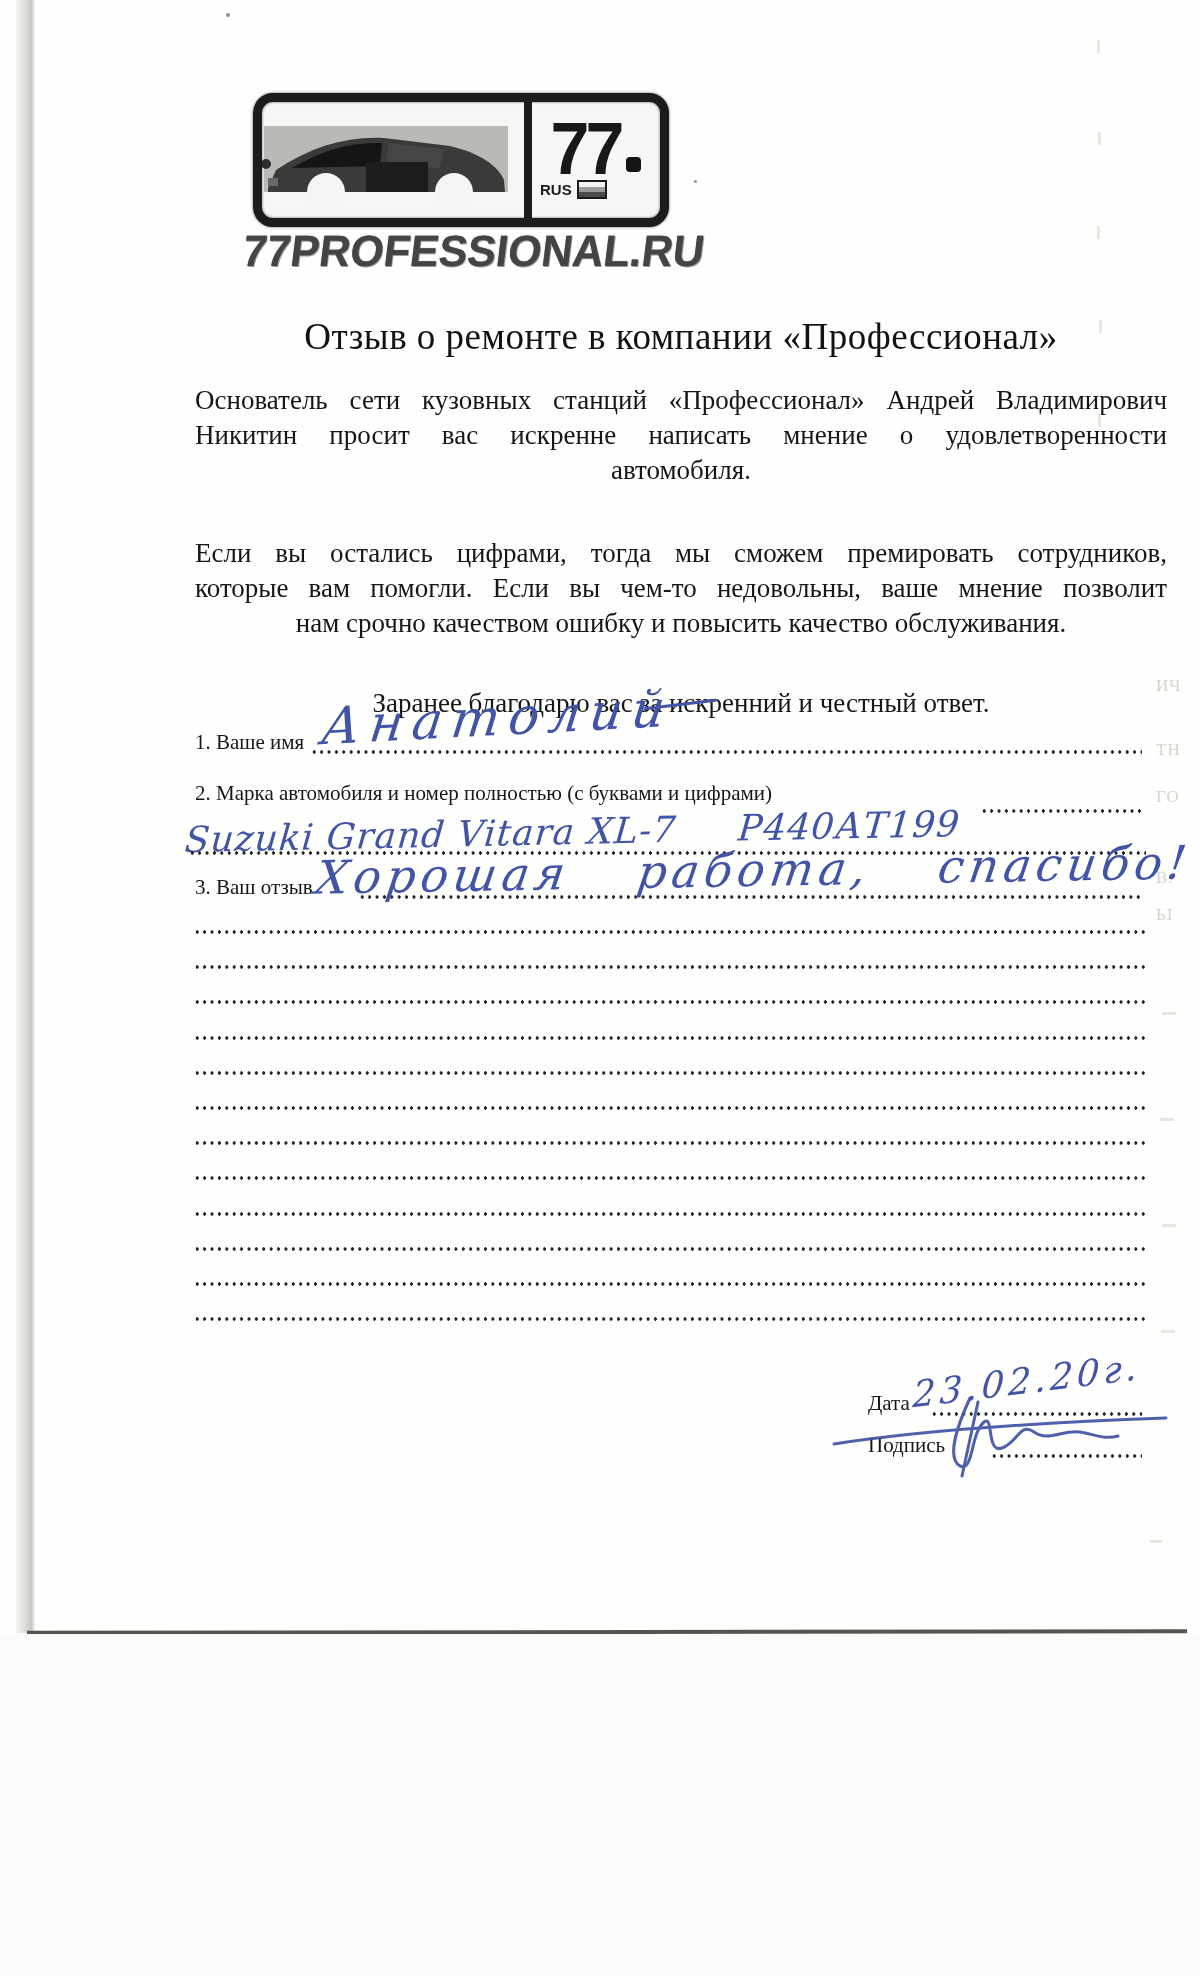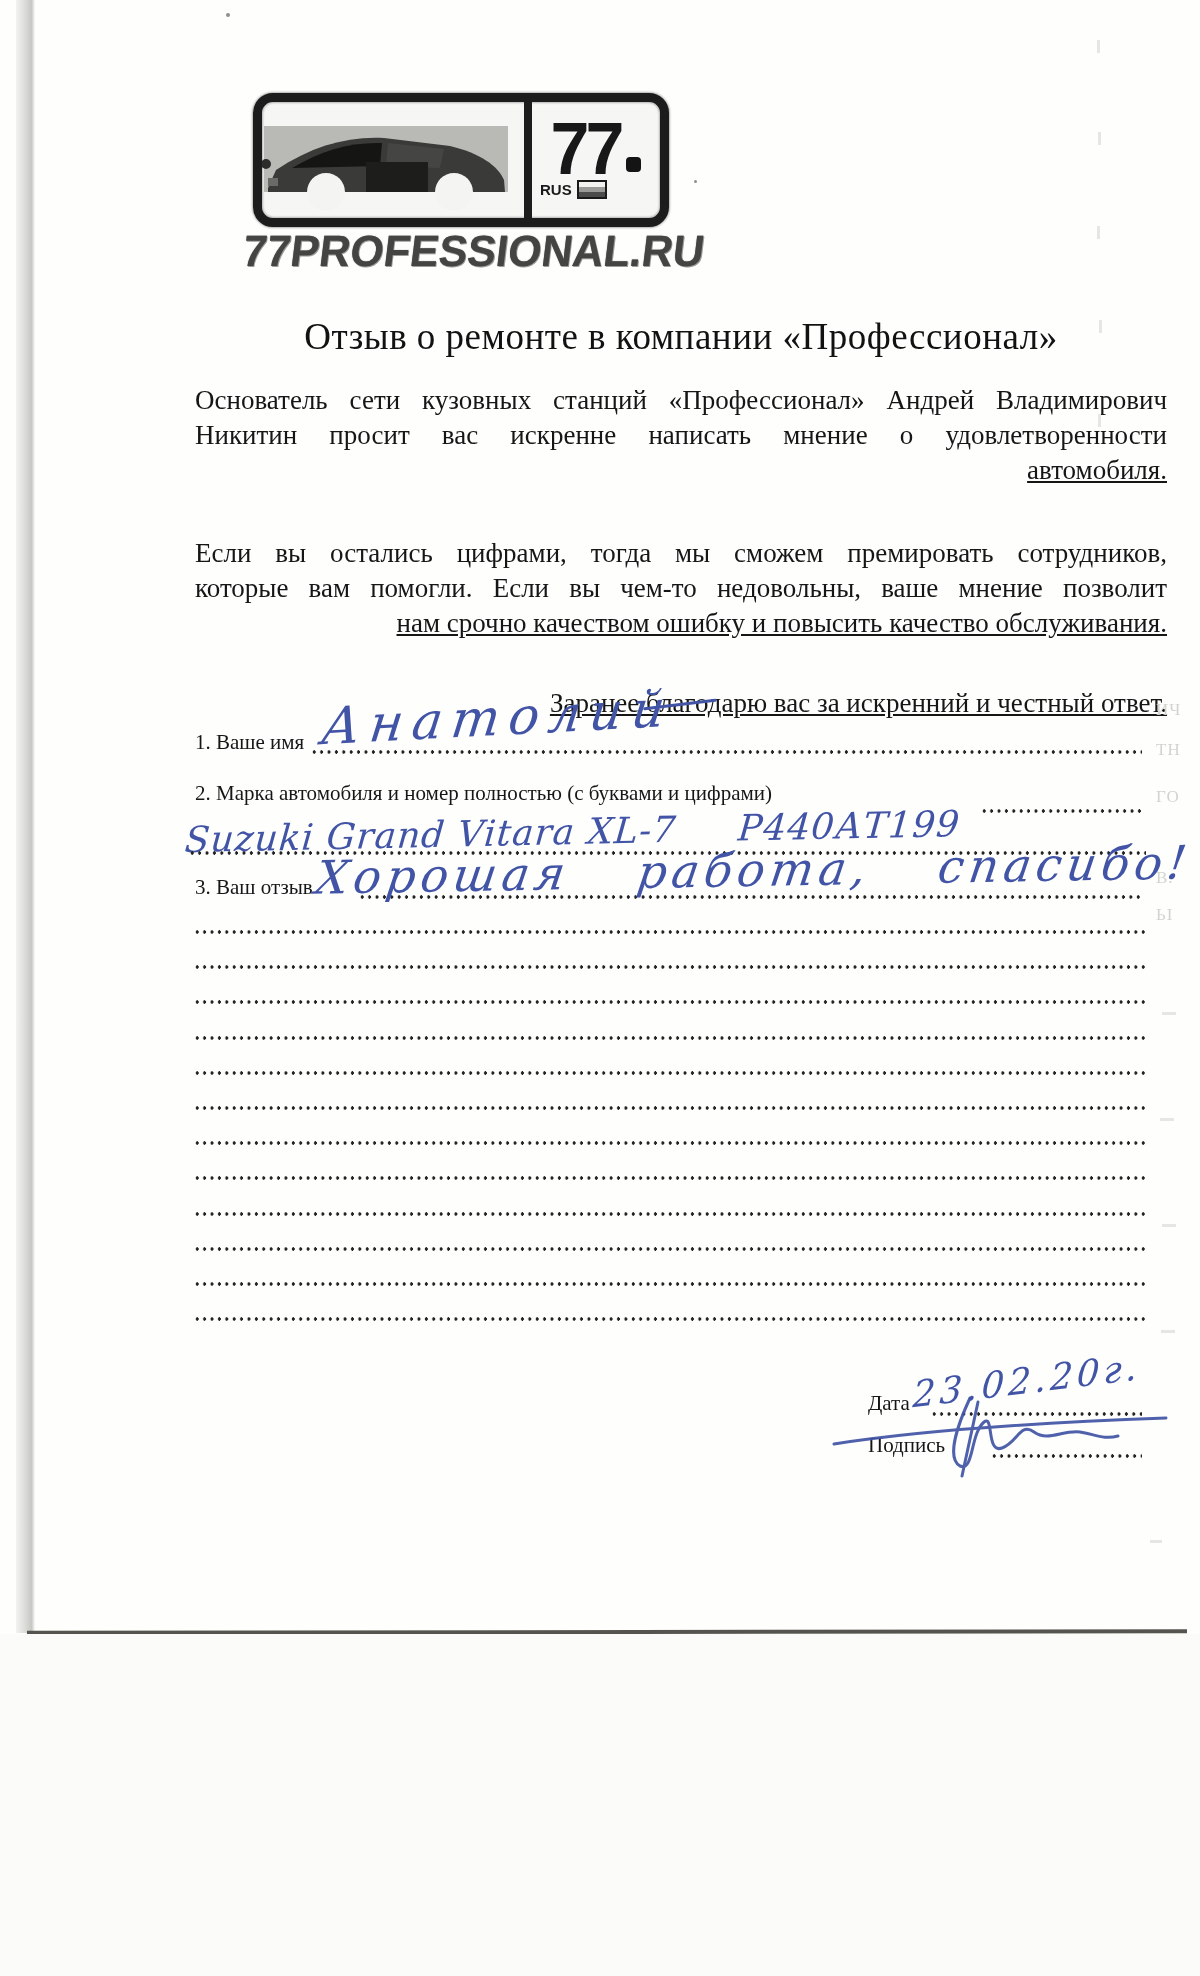--- a/index.html
+++ b/index.html
@@ -34,21 +34,21 @@
   .flag i:nth-child(2){background:#9a9a98;}
   .flag i:nth-child(3){background:#4c4c4a;}
   .site{margin-top:3px;margin-left:-10px;font-family:"Liberation Sans",sans-serif;font-weight:900;
         font-size:43px;line-height:1;color:#444442;letter-spacing:0;
         transform:skewX(-7deg) scaleY(1.02);text-shadow:1px 1px 0 #9c9c9a,0 0 1px #6a6a68;}
   
   .content{position:absolute;left:195px;width:972px;}
   .title{top:315px;text-align:center;font-size:37px;letter-spacing:.5px;color:#121212;}
   .para{font-size:27px;line-height:35.2px;}
   .jline{text-align:justify;text-align-last:justify;}
-  .lline{text-align:right;text-decoration:underline;}
+  .lline{text-align:center;}
   
   .dots{position:absolute;height:6px;background-image:radial-gradient(circle at 2.2px 3px,#232323 1.5px,rgba(0,0,0,0) 1.85px);
         background-size:7.4px 6px;background-repeat:repeat-x;}
   .flabel{position:absolute;font-size:21px;line-height:34px;white-space:nowrap;}
   
   .hand{position:absolute;font-family:"DejaVu Serif",serif;font-style:italic;color:#4254a6;white-space:nowrap;}
   .hand-name{left:322px;top:688px;font-size:51px;letter-spacing:9px;transform:rotate(-3deg) skewX(-10deg);}
   .macron{position:absolute;left:643px;top:703px;width:74px;height:3px;background:#4254a6;border-radius:2px;
         transform:rotate(-7deg);}
   .hand-car{left:185px;top:811px;font-size:36px;letter-spacing:1px;transform:rotate(-1.2deg) skewX(-6deg);
@@ -159,21 +159,21 @@
   <div class="dots" style="left:992px;top:1453px;width:150px;"></div>
   <svg class="sig-svg" width="345" height="92" viewBox="0 0 345 92">
     <g fill="none" stroke="#4254a6" stroke-width="3" stroke-linecap="round" opacity="0.92">
       <path d="M6 52 C 70 42, 170 32, 338 26"></path>
       <path d="M142 6 C 130 32, 118 66, 132 74 C 146 80, 142 42, 156 30 C 166 22, 158 62, 174 56 C 190 50, 192 30, 206 40 C 220 50, 234 38, 252 40 C 266 42, 276 48, 290 44"></path>
       <path d="M150 10 L 134 84"></path>
     </g>
   </svg>
 
   <div>
-      <span class="ghost" style="left: 1156px; top: 700px;">ИЧ</span>
+      <span class="ghost" style="left: 1156px; top: 676px;">ИЧ</span>
       <span class="ghost" style="left: 1156px; top: 740px;">ТН</span>
       <span class="ghost" style="left: 1156px; top: 787px;">ГО</span>
       <span class="ghost" style="left: 1156px; top: 868px;">В.</span>
       <span class="ghost" style="left: 1156px; top: 905px; text-align: right;">ЬІ</span>
     </div>
   <div class="ghost-dash" style="left:1097px;top:40px;width:3px;height:13px;"></div>
   <div class="ghost-dash" style="left:1098px;top:132px;width:3px;height:13px;"></div>
   <div class="ghost-dash" style="left:1097px;top:226px;width:3px;height:13px;"></div>
   <div class="ghost-dash" style="left:1099px;top:320px;width:3px;height:13px;"></div>
   <div class="ghost-dash" style="left:1098px;top:414px;width:3px;height:13px;"></div>

